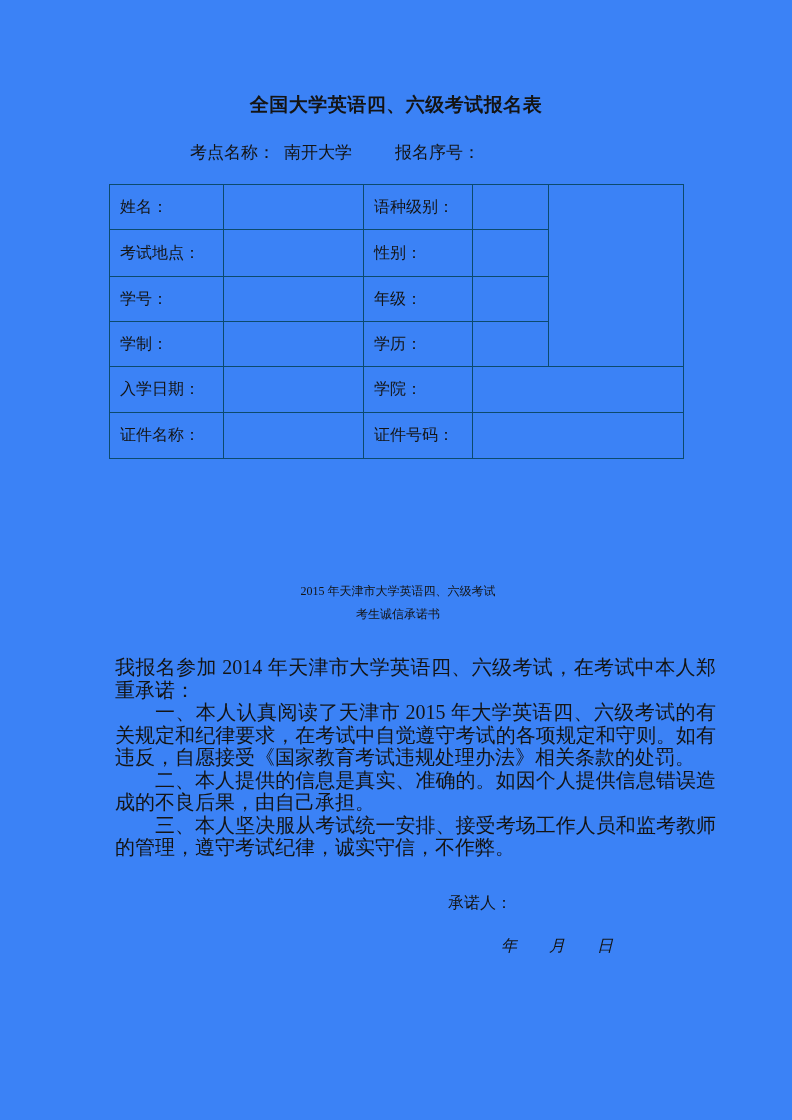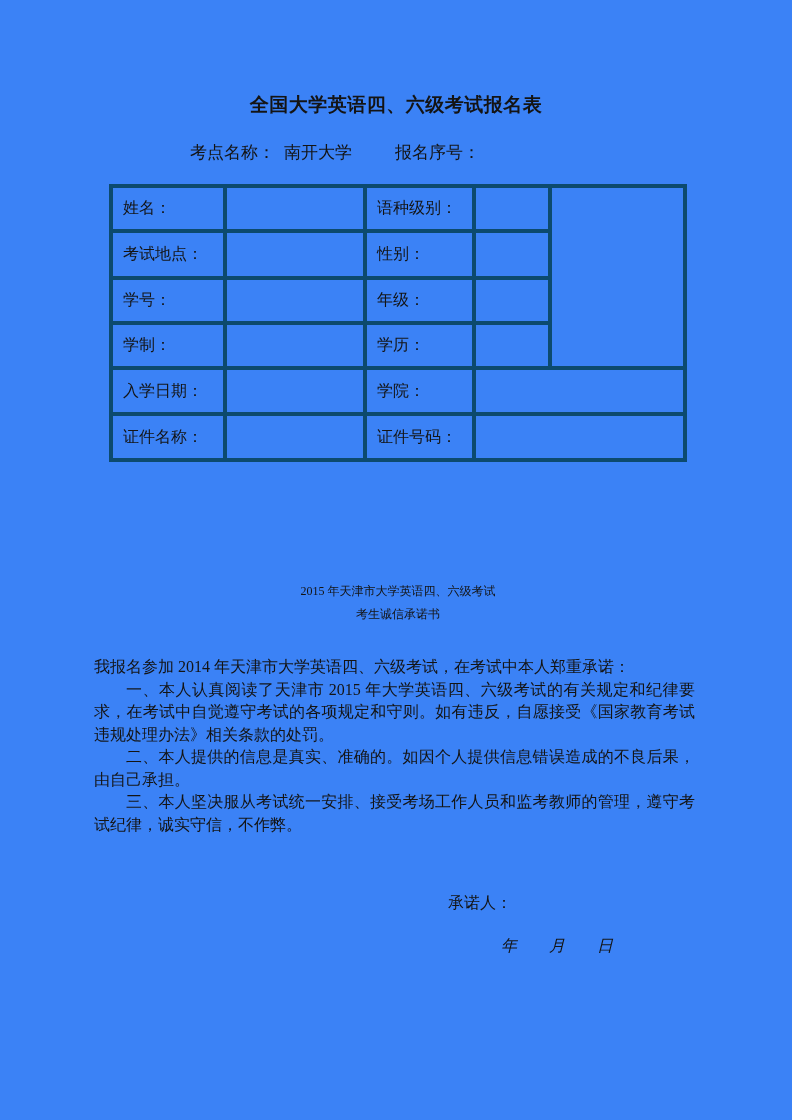--- a/index.html
+++ b/index.html
@@ -21,41 +21,41 @@
   .site-value{left:284px;}
   .serial-label{left:395px;}
   .serial-value{left:492px;}
 
   .form-table{
     position:absolute;top:184px;left:109px;
     width:574px;
     border-collapse:collapse;table-layout:fixed;
   }
   .form-table td{
-    border:4px solid #0c4a6e;
+    border:1px solid #0c4a6e;
     font-size:16px;
     padding:0 2px 0 10px;
     vertical-align:middle;
     overflow:hidden;
     white-space:nowrap;
   }
   .form-table tr.r1{height:45px;}
   .form-table tr.r2{height:47px;}
   .form-table tr.r3{height:45px;}
   .form-table tr.r4{height:45px;}
   .form-table tr.r5{height:46px;}
   .form-table tr.r6{height:46px;}
 
   .promise-head{
     position:absolute;top:580px;left:2px;width:100%;
     text-align:center;font-size:12px;line-height:23px;
   }
   .promise-body{
-    position:absolute;top:656px;left:94px;width:601px;
-    font-size:16px;line-height:22.5px;
+    position:absolute;top:656px;left:115px;width:601px;
+    font-size:20px;line-height:22.5px;
     text-align:justify;
   }
   .promise-body p{margin:0;}
   .promise-body p.indent{text-indent:2em;}
 
   .signer{position:absolute;top:893px;left:448px;font-size:16px;white-space:pre;}
   .date-line{position:absolute;top:936px;left:501px;font-size:16px;white-space:pre;font-style:italic;}
 </style>
 </head>
 <body>

